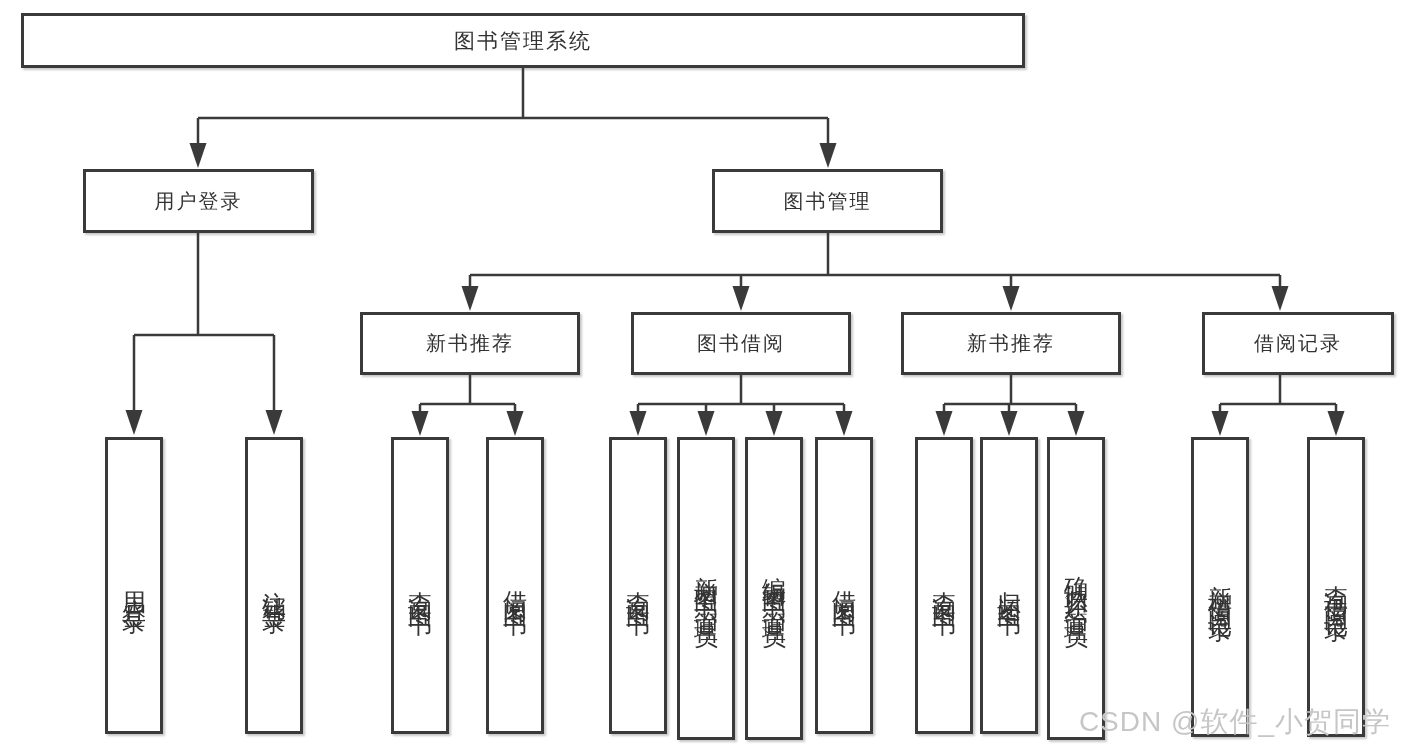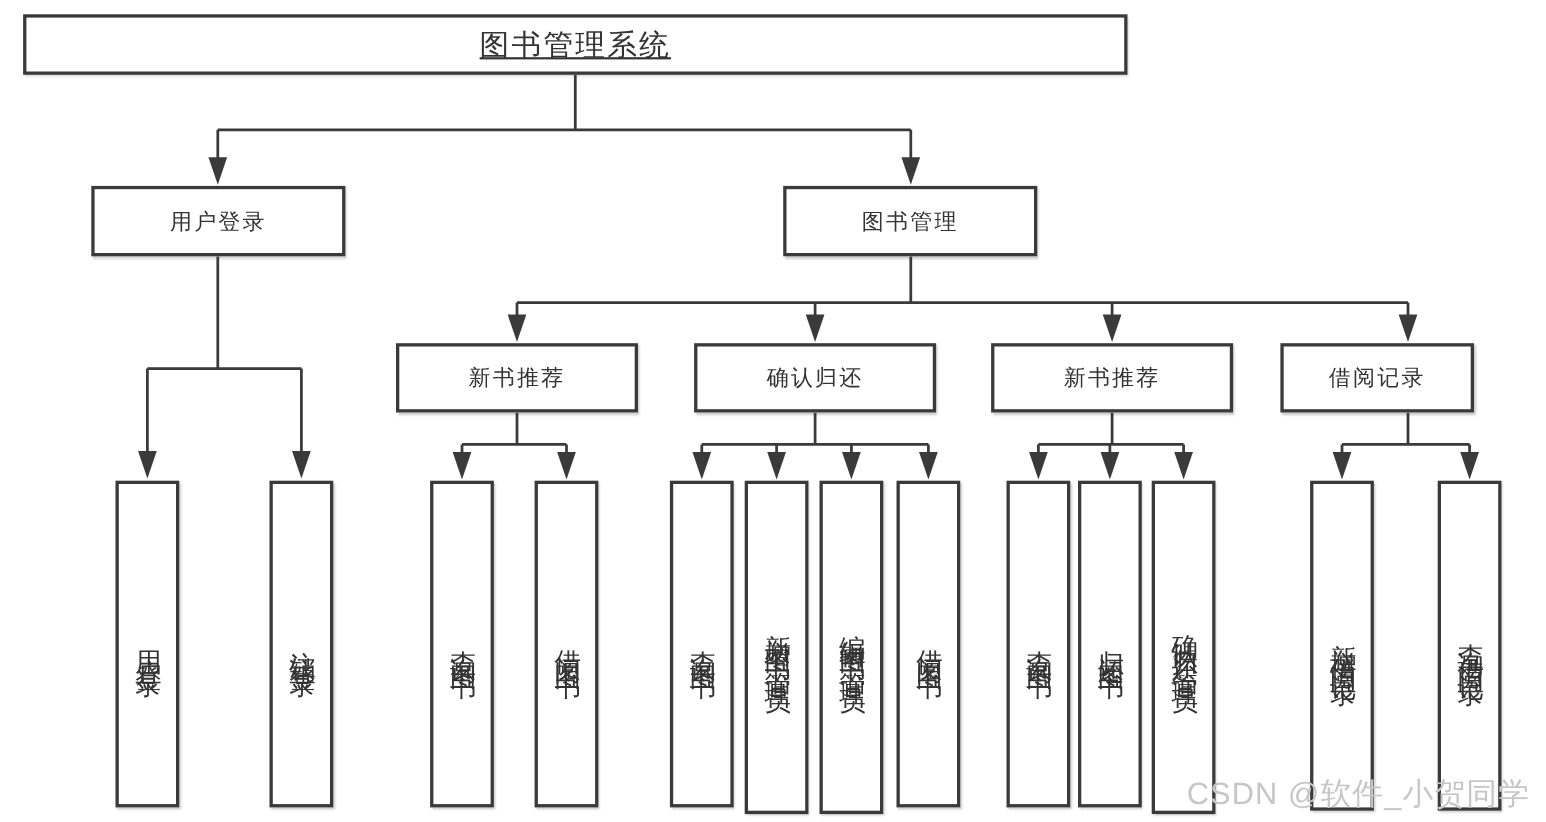--- a/index.html
+++ b/index.html
@@ -25,21 +25,21 @@
     display:flex;align-items:center;justify-content:center;
     z-index:2;
     box-shadow:1.5px 2px 2px rgba(60,60,60,0.28);
   }
   .hlabel{
     font-size:20px;
     letter-spacing:2px;
     color:var(--text);
     white-space:nowrap;
   }
-  .root .hlabel{font-size:27px;text-decoration:underline;}
+  .root .hlabel{font-size:21px;}
   .vlabel{
     writing-mode:vertical-rl;
     text-orientation:mixed;
     font-size:24px;
     letter-spacing:7px;
     color:var(--text);
     line-height:1;
   }
   .watermark{
     position:absolute;
@@ -99,26 +99,26 @@
     <span class="hlabel">用户登录</span>
   </div>
   <div class="node" style="left:712px;top:169px;width:231px;height:64px">
     <span class="hlabel">图书管理</span>
   </div>
 
   <div class="node" style="left:360px;top:312px;width:220px;height:63px">
     <span class="hlabel">新书推荐</span>
   </div>
   <div class="node" style="left:631px;top:312px;width:220px;height:63px">
-    <span class="hlabel">确认归还</span>
+    <span class="hlabel">图书借阅</span>
   </div>
   <div class="node" style="left:901px;top:312px;width:220px;height:63px">
     <span class="hlabel">新书推荐</span>
   </div>
-  <div class="node" style="left:1164px;top:312px;width:176px;height:63px">
+  <div class="node" style="left:1202px;top:312px;width:192px;height:63px">
     <span class="hlabel">借阅记录</span>
   </div>
 
   <div class="node" style="left:105px;top:437px;width:58px;height:297px">
     <span class="vlabel">用户登录</span>
   </div>
   <div class="node" style="left:245px;top:437px;width:58px;height:297px">
     <span class="vlabel">注销登录</span>
   </div>
 

